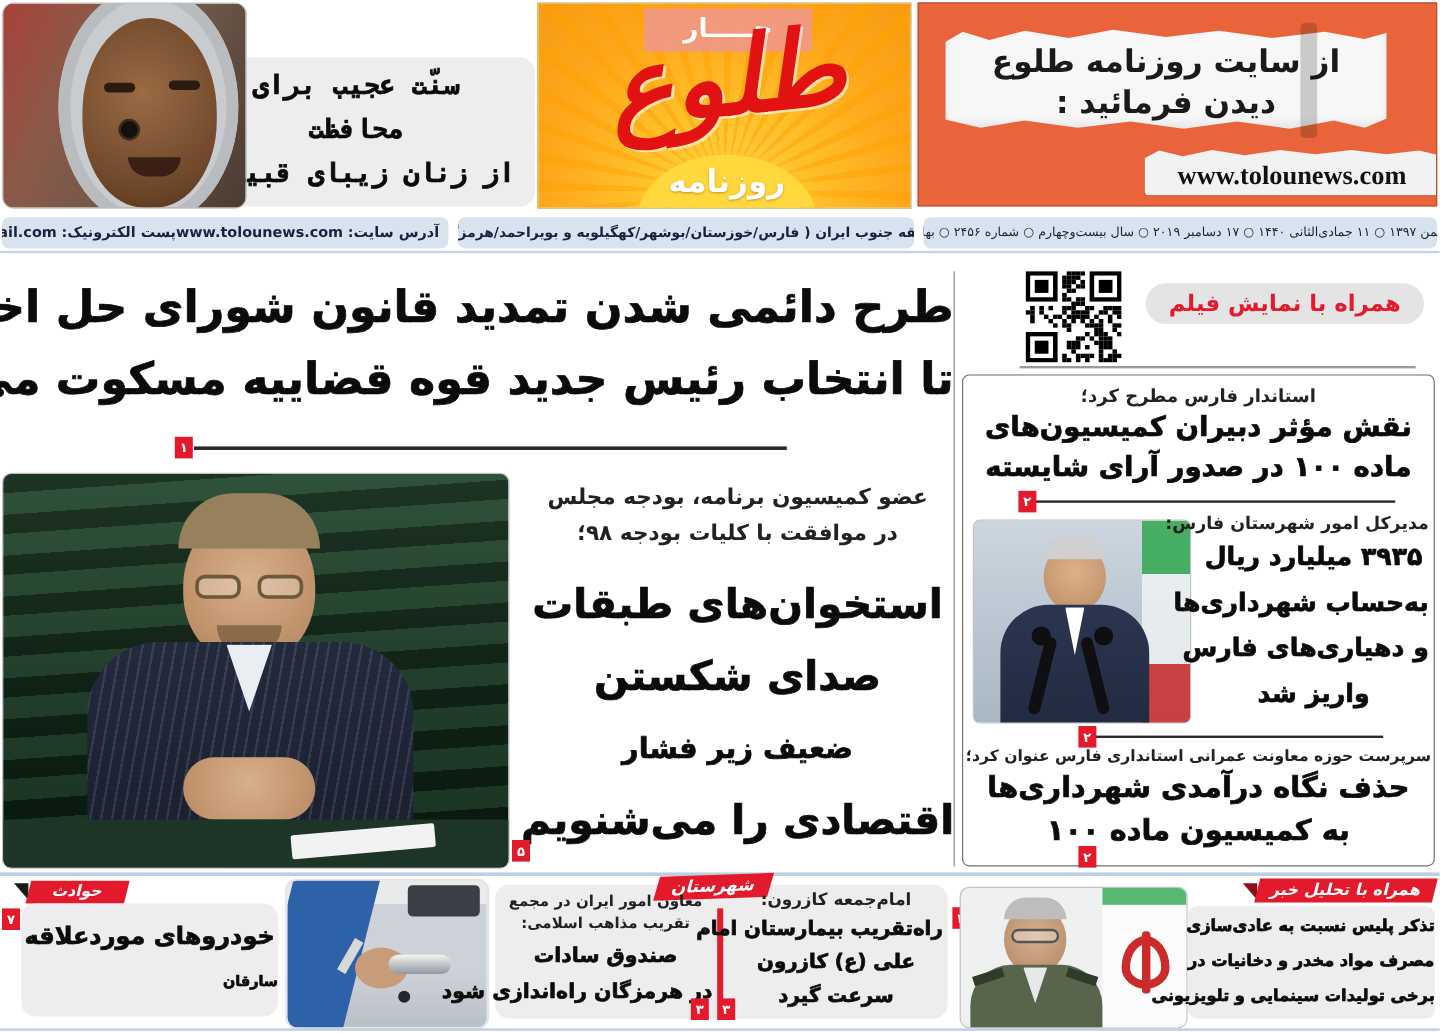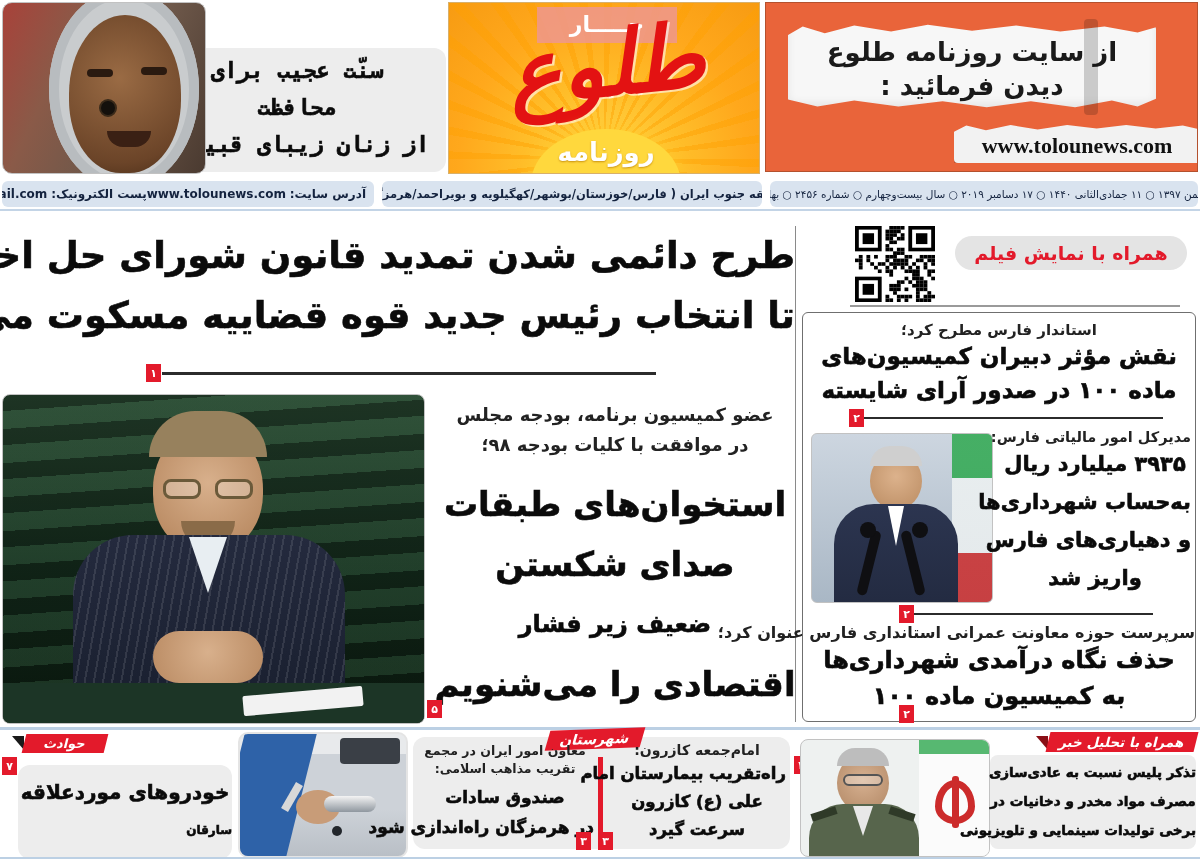--- a/index.html
+++ b/index.html
@@ -268,32 +268,32 @@
         <div class="abs" style="left:58px;top:12px;width:52px;height:20px;border-radius:26px 26px 0 0;background:#cfcfcf;"></div>
         <div class="abs" style="left:22px;top:70px;width:124px;height:108px;border-radius:40px 40px 0 0;
              background:linear-gradient(180deg,#2c3550,#222a40);"></div>
         <div class="abs" style="left:76px;top:72px;width:16px;height:40px;background:#fff;clip-path:polygon(0 0,100% 0,50% 100%);"></div>
         <div class="abs" style="left:52px;top:96px;width:10px;height:66px;background:#0f0f12;transform:rotate(14deg);border-radius:5px;"></div>
         <div class="abs" style="left:96px;top:96px;width:10px;height:66px;background:#0f0f12;transform:rotate(-14deg);border-radius:5px;"></div>
         <div class="abs" style="left:48px;top:88px;width:16px;height:16px;border-radius:50%;background:#0f0f12;"></div>
         <div class="abs" style="left:100px;top:88px;width:16px;height:16px;border-radius:50%;background:#0f0f12;"></div>
       </div>
       <div class="abs center" style="left:196px;top:4px;width:192px;">
-        <div class="kicker nowrap" style="font-size:14.5px;">مدیرکل امور مالیاتی فارس:</div>
+        <div class="kicker nowrap" style="font-size:14.5px;">مدیرکل امور شهرستان فارس:</div>
         <div class="heavy nowrap" style="font-size:21px;line-height:38px;">۳۹۳۵ میلیارد ریال</div>
         <div class="heavy nowrap" style="font-size:21px;line-height:38px;">به‌حساب شهرداری‌ها</div>
         <div class="heavy nowrap" style="font-size:21px;line-height:38px;">و دهیاری‌های فارس</div>
         <div class="heavy nowrap" style="font-size:21px;line-height:38px;">واریز شد</div>
       </div>
     </div>
     <div class="rule" style="left:110px;top:300px;width:240px;height:2px;"></div>
     <div class="badge" style="left:96px;top:292px;">۲</div>
 
     <div class="abs center" style="left:0;top:310px;width:100%;">
-      <div class="kicker nowrap" style="font-size:16px;">سرپرست حوزه معاونت عمرانی استانداری فارس عنوان کرد؛</div>
+      <div class="kicker nowrap" style="font-size:13px;">سرپرست حوزه معاونت عمرانی استانداری فارس عنوان کرد؛</div>
       <div class="heavy nowrap" style="font-size:24px;line-height:36px;">حذف نگاه درآمدی شهرداری‌ها</div>
       <div class="heavy nowrap" style="font-size:24px;line-height:36px;">به کمیسیون ماده ۱۰۰</div>
     </div>
     <div class="badge" style="left:96px;top:392px;">۲</div>
   </div>
 
   <div class="photo" style="left:2px;top:394px;width:423px;height:330px;border-radius:8px;
               background:
               repeating-linear-gradient(176deg, rgba(0,0,0,.30) 0 16px, rgba(70,110,80,.22) 16px 34px),
               linear-gradient(180deg,#2a4a33 0%,#16301f 55%,#0d2013 100%);">
@@ -322,21 +322,21 @@
     <div class="heavy nowrap" style="font-size:24px;line-height:60px;text-align:center;">ضعیف زیر فشار</div>
     <div class="heavy nowrap" style="font-size:34px;line-height:60px;">اقتصادی را می‌شنویم</div>
   </div>
   <div class="badge" style="left:427px;top:700px;">۵</div>
 
   <div class="abs" style="left:0;top:727px;width:1200px;height:3px;background:#bcd0e4;"></div>
 
   <div class="abs" style="left:12px;top:736px;width:0;height:0;border-top:14px solid #1a1a1a;border-left:12px solid transparent;"></div>
   <div class="seclabel" style="left:24px;top:734px;width:82px;height:19px;font-size:13px;">حوادث</div>
   <div class="badge" style="left:2px;top:757px;">۷</div>
-  <div class="abs graybox center" style="left:18px;top:753px;width:214px;height:94px;padding-top:8px;margin-top:12px;">
+  <div class="abs graybox center" style="left:18px;top:753px;width:214px;height:94px;padding-top:8px;">
     <div class="heavy nowrap" style="font-size:20px;line-height:38px;">خودروهای موردعلاقه</div>
     <div class="heavy nowrap" style="font-size:12px;line-height:38px;text-align:right;">سارقان</div>
   </div>
 
   <div class="photo" style="left:238px;top:732px;width:170px;height:126px;border-radius:10px;border:2px solid #e4e4e4;
               background:linear-gradient(180deg,#e8eaec 0 16%,#cdd2d8 16% 62%,#b9bfc6);">
     <div class="abs" style="right:6px;top:4px;width:60px;height:26px;background:#3a3f46;border-radius:4px;"></div>
     <div class="abs" style="left:-10px;top:-12px;width:70px;height:150px;background:#2e62a8;transform:rotate(14deg);"></div>
     <div class="abs" style="left:56px;top:56px;width:44px;height:34px;border-radius:50%;background:#c89c78;"></div>
     <div class="abs" style="left:84px;top:62px;width:52px;height:16px;border-radius:8px;background:linear-gradient(#f4f4f4,#8f979f);"></div>

